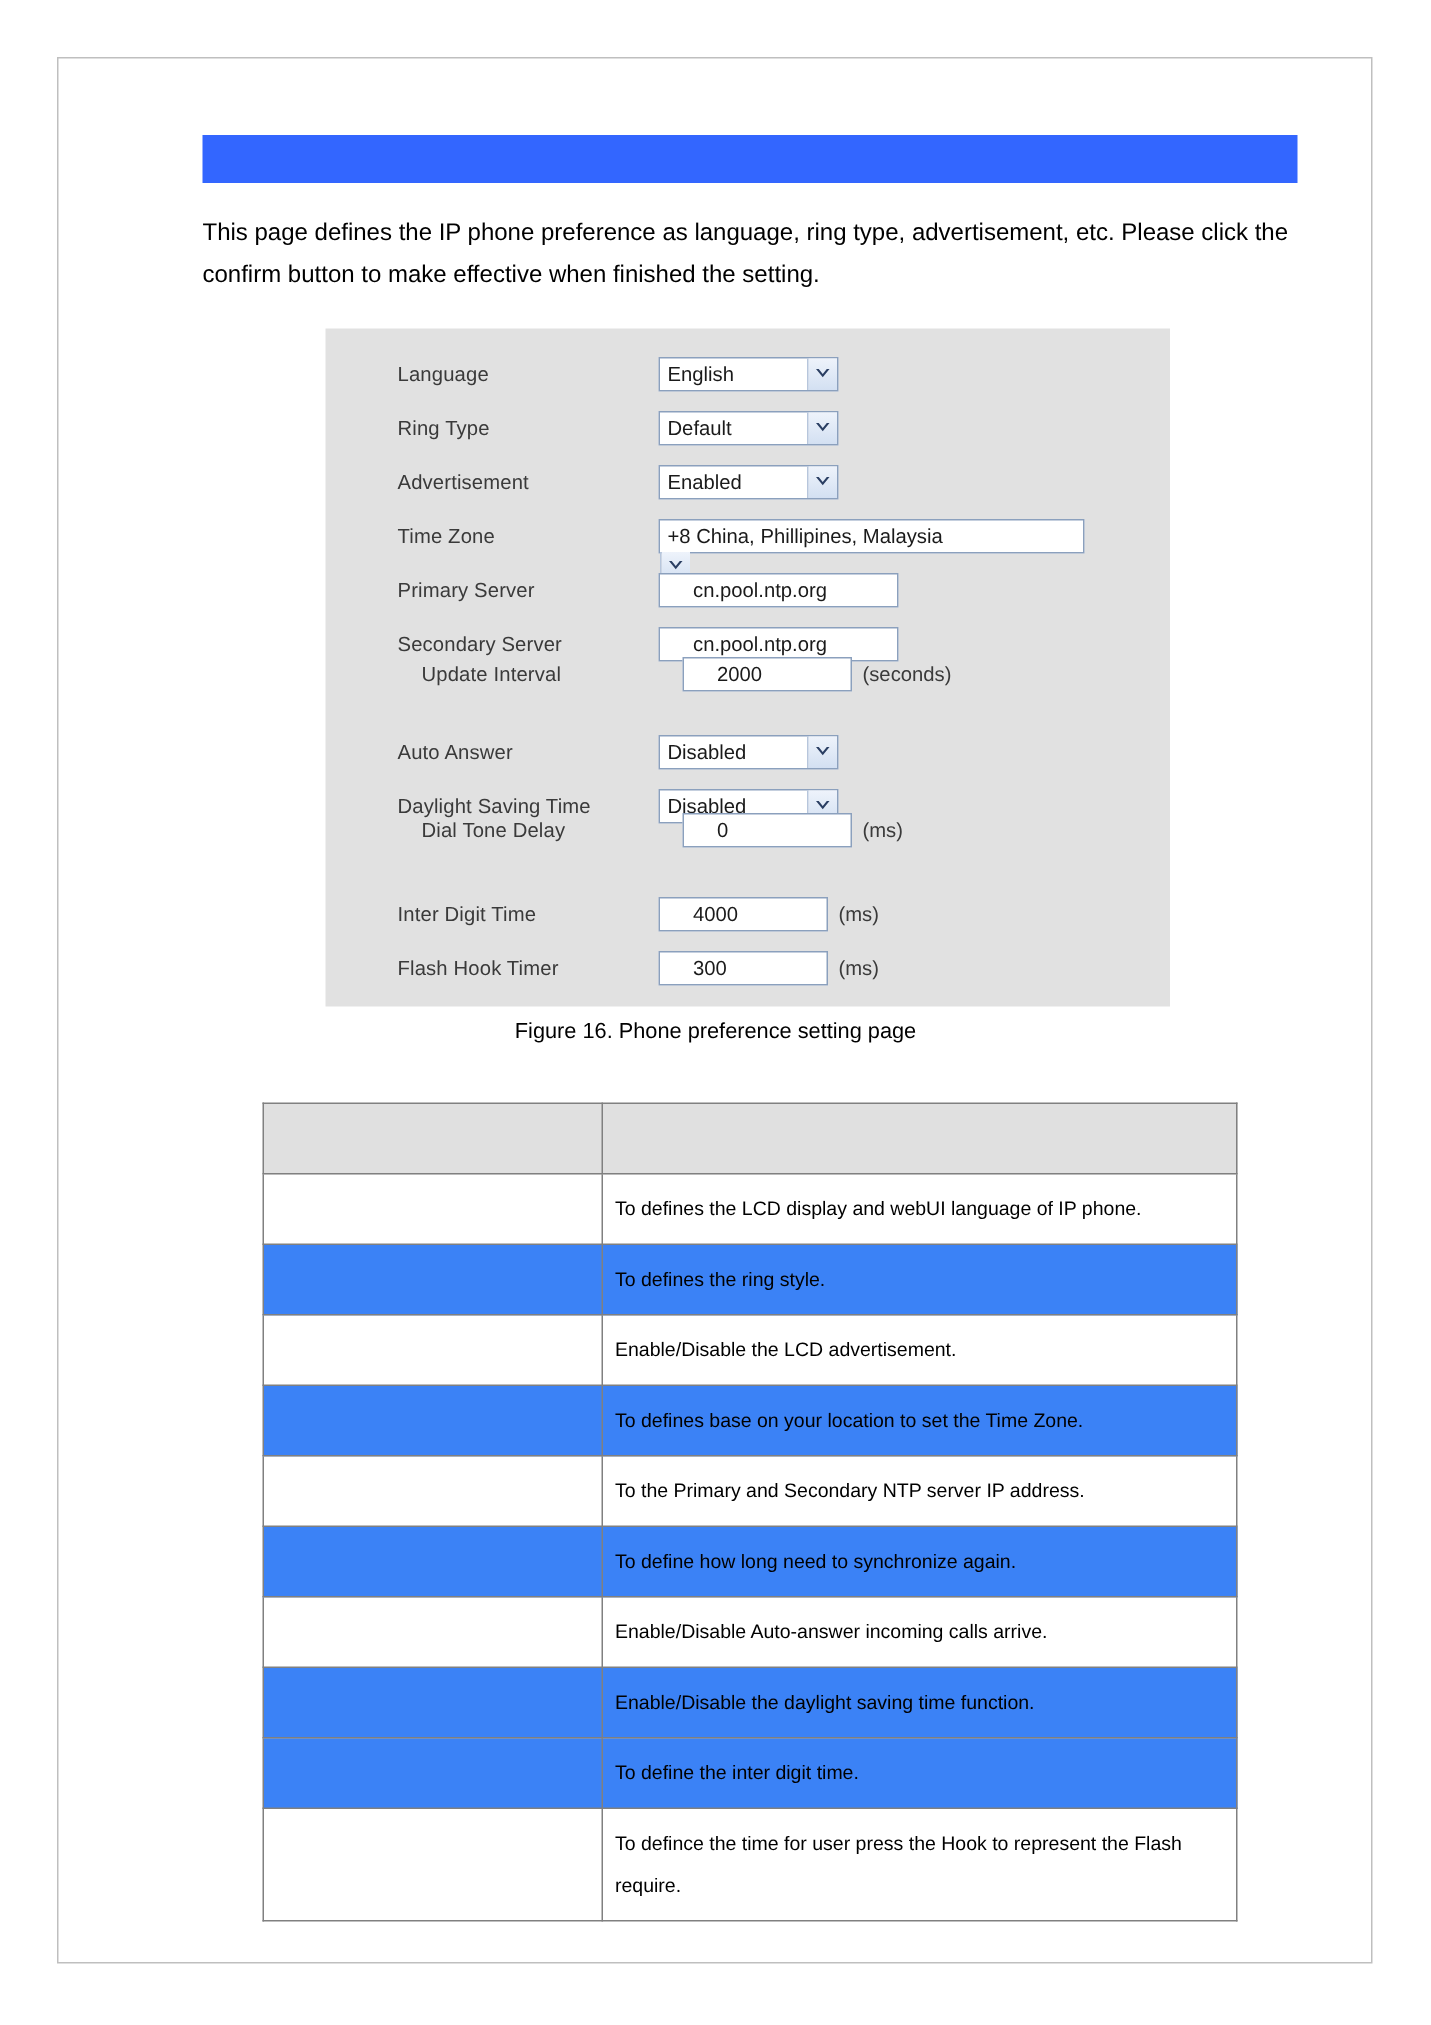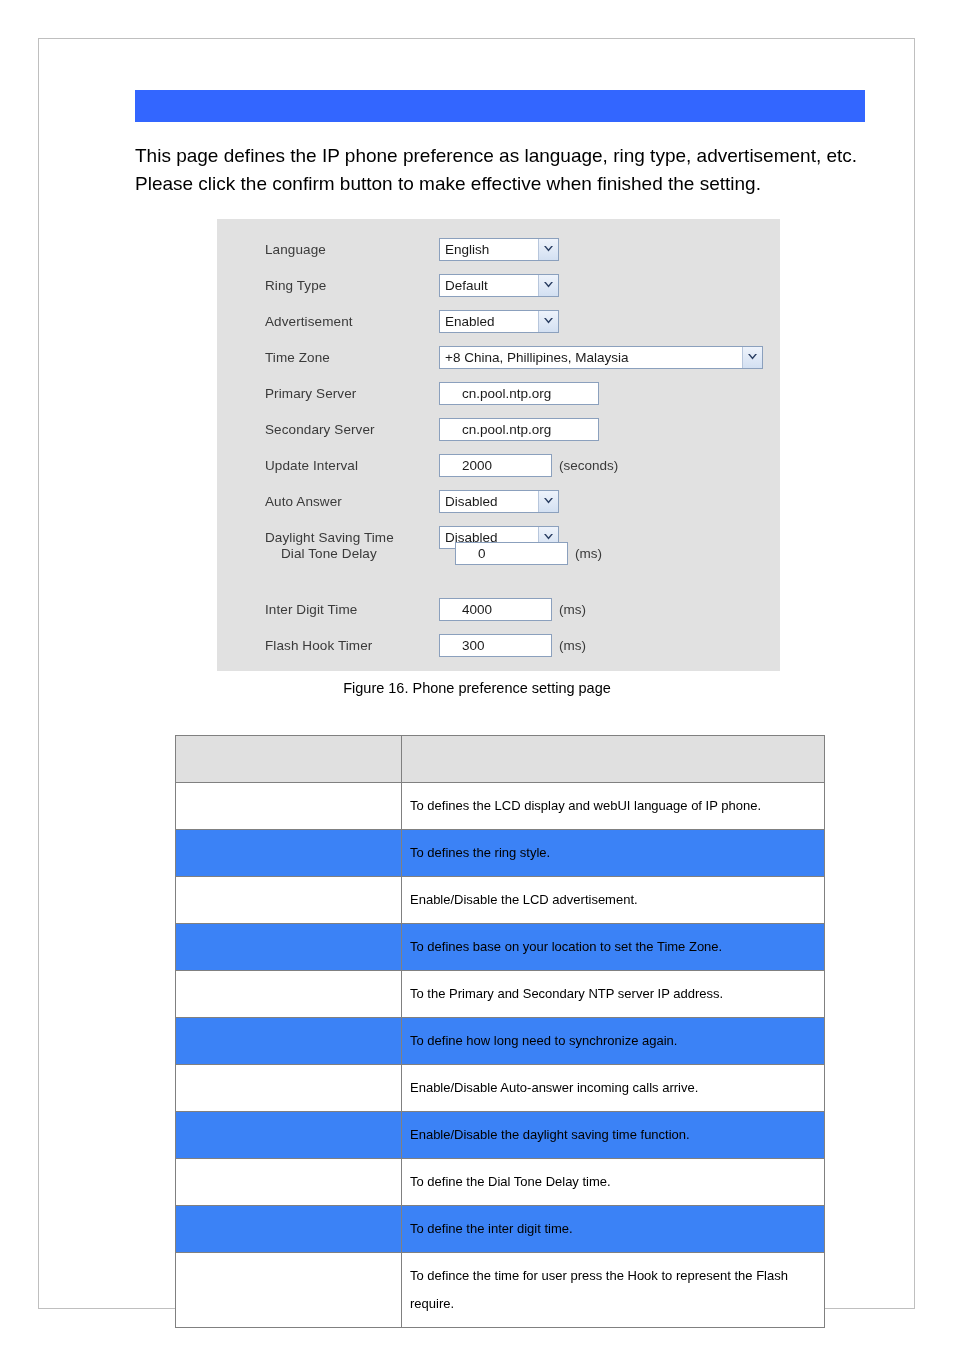--- a/index.html
+++ b/index.html
@@ -46,21 +46,21 @@
     white-space: nowrap;
     overflow: hidden;
   }
 
   
   #intro-paragraph {
     position: absolute;
     left: 135px;
     top: 131px;
     width: 732px;
-    font-size: 19px;
+    font-size: 16px;
     line-height: 28px;
     color: #000;
     text-align: left;
     margin-top: 11px;
   }
 
   
   #form-panel {
     position: absolute;
     left: 217px;
@@ -116,21 +116,21 @@
     height: 21px;
     background: linear-gradient(to bottom, #eef3fb 0%, #d3e0f2 100%);
     border-left: 1px solid #b7c6dc;
     display: flex;
     align-items: center;
     justify-content: center;
     flex: 0 0 19px;
   }
   .sel .sel-arrow svg { display: block; }
   .sel-narrow { width: 120px; }
-  .sel-wide   { width: 324px; }
+  .sel-wide   { width: 284px; flex-direction: column; }
 
   
   .txt {
     box-sizing: border-box;
     height: 23px;
     border: 1px solid #8ba0bd;
     background: #ffffff;
     font-size: 13.5px;
     color: #1a1a1a;
     display: flex;
@@ -254,21 +254,21 @@
       <div class="field-wrap">
         <div class="txt txt-server">cn.pool.ntp.org</div>
       </div>
     </div>
     <div class="form-row" style="top: 192px;">
       <div class="form-label">Secondary Server</div>
       <div class="field-wrap">
         <div class="txt txt-server">cn.pool.ntp.org</div>
       </div>
     </div>
-    <div class="form-row" style="top: 228px;">
+    <div class="form-row" style="top: 212px; margin-left: 16px;">
       <div class="form-label">Update Interval</div>
       <div class="field-wrap">
         <div class="txt txt-num">2000</div>
         <span class="unit">(seconds)</span>
       </div>
     </div>
     <div class="form-row" style="top: 264px;">
       <div class="form-label">Auto Answer</div>
       <div class="field-wrap">
         <div class="sel sel-narrow">
@@ -354,24 +354,20 @@
         <td>To define how long need to synchronize again.</td>
       </tr>
       <tr class="odd">
         <td class="name-cell">&nbsp;</td>
         <td>Enable/Disable Auto-answer incoming calls arrive.</td>
       </tr>
       <tr class="even">
         <td class="name-cell">&nbsp;</td>
         <td>Enable/Disable the daylight saving time function.</td>
       </tr>
-      <tr class="odd">
-        <td class="name-cell">&nbsp;</td>
-        <td>To define the Dial Tone Delay time.</td>
-      </tr>
       <tr class="even">
         <td class="name-cell">&nbsp;</td>
         <td>To define the inter digit time.</td>
       </tr>
       <tr class="odd">
         <td class="name-cell">&nbsp;</td>
         <td>To defince the time for user press the Hook to represent the Flash require.</td>
       </tr>
     </tbody>
 </table>

